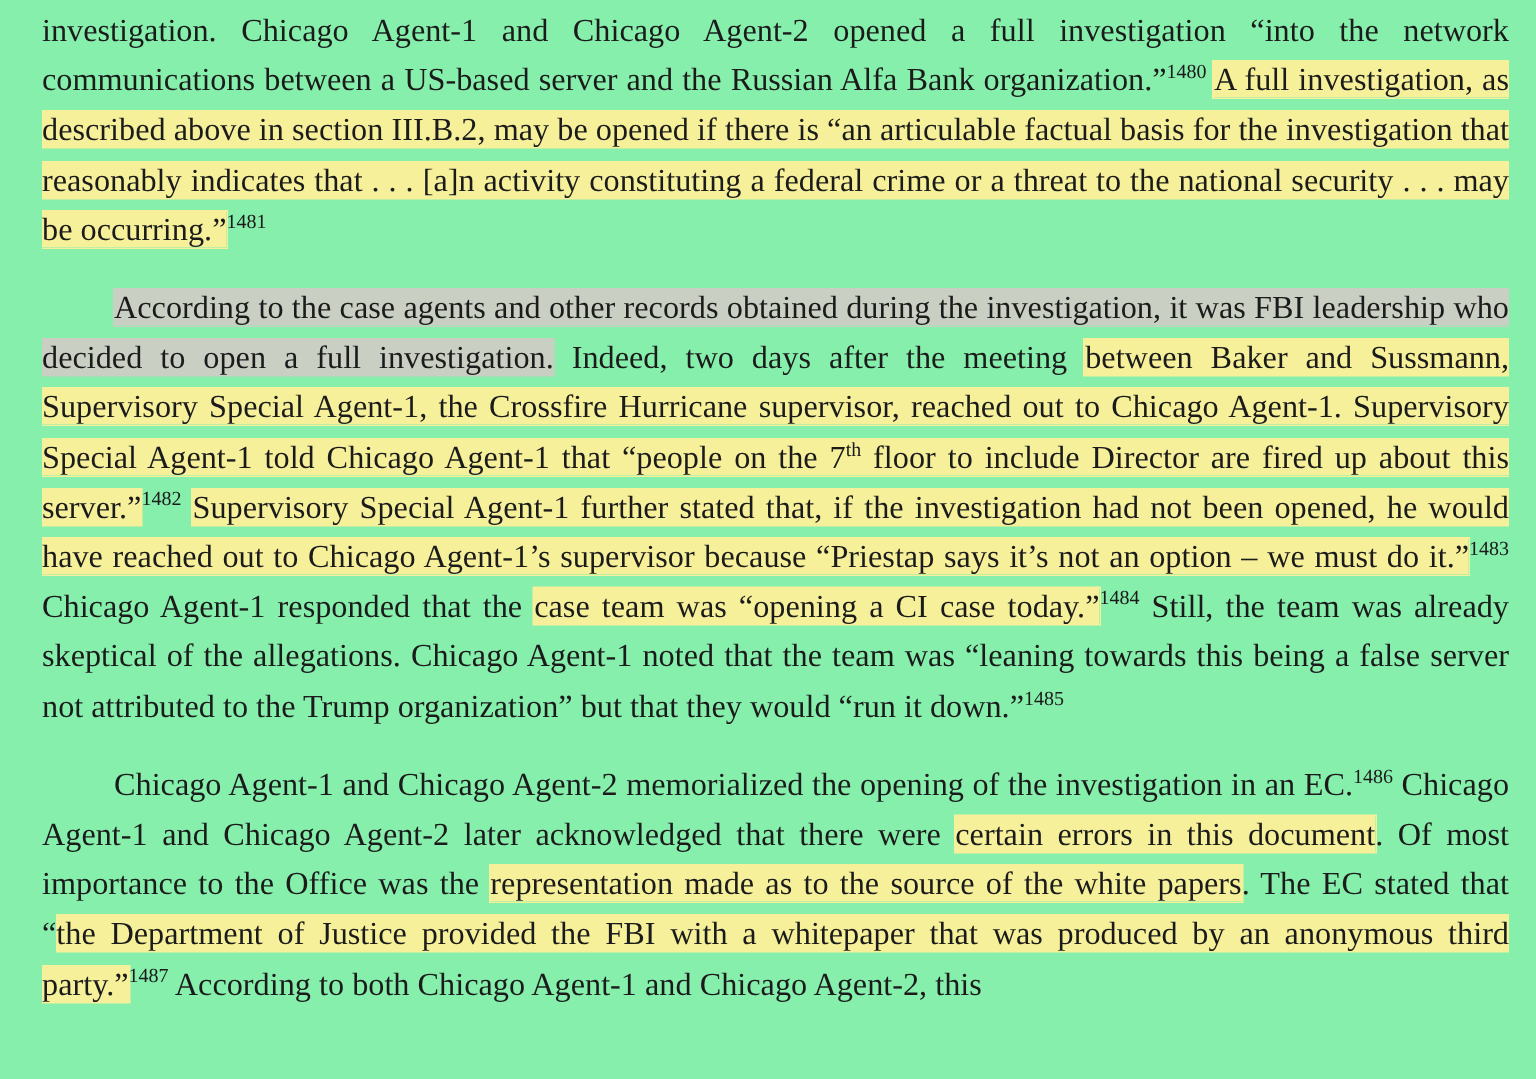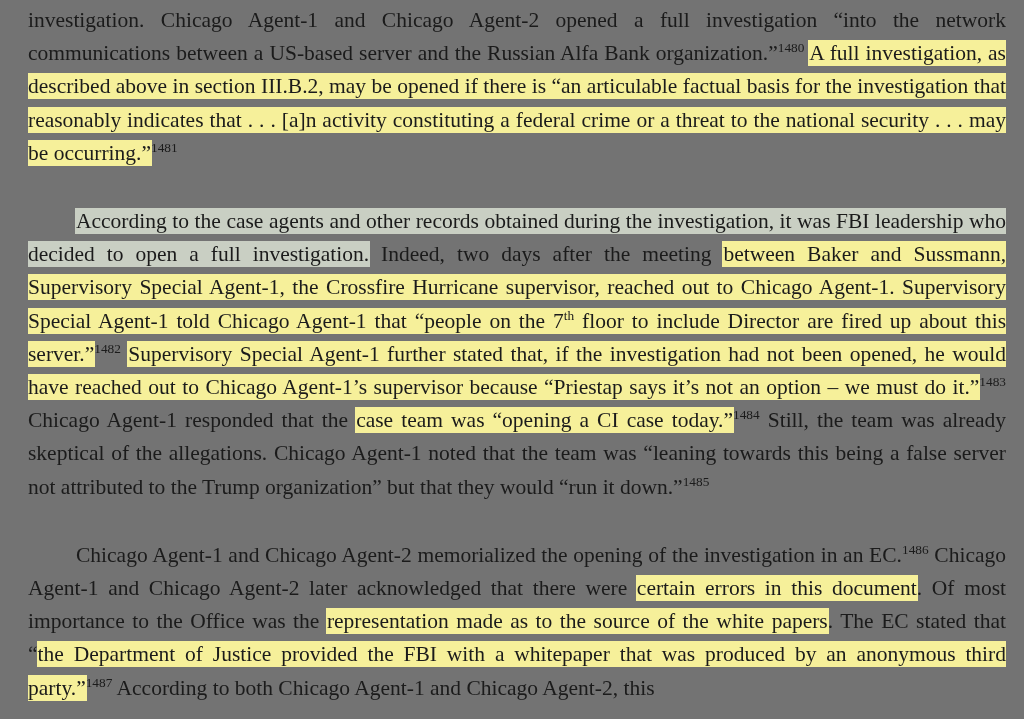--- a/index.html
+++ b/index.html
@@ -4,37 +4,37 @@
 <style>
   html, body {
     margin: 0;
     padding: 0;
     background: #ffffff;
   }
   #page {
     position: relative;
     width: 1024px;
     height: 719px;
-    background: #737373;
+    background: #86efac;
     font-family: "Liberation Serif", "DejaVu Serif", serif;
     color: #1b1b1b;
     overflow: hidden;
   }
   .doc-body {
     padding: 4px 18px 0 28px;
     font-size: 21.5px;
     line-height: 33.2px;
     text-align: justify;
     text-justify: inter-word;
   }
   p.para {
     margin: 0 0 0 0;
   }
   p.para + p.para {
-    margin-top: 35px;
+    margin-top: 19px;
   }
   .indent {
     display: inline-block;
     width: 48px;
   }
   sup {
     font-size: 0.62em;
     vertical-align: super;
     line-height: 0;
   }

